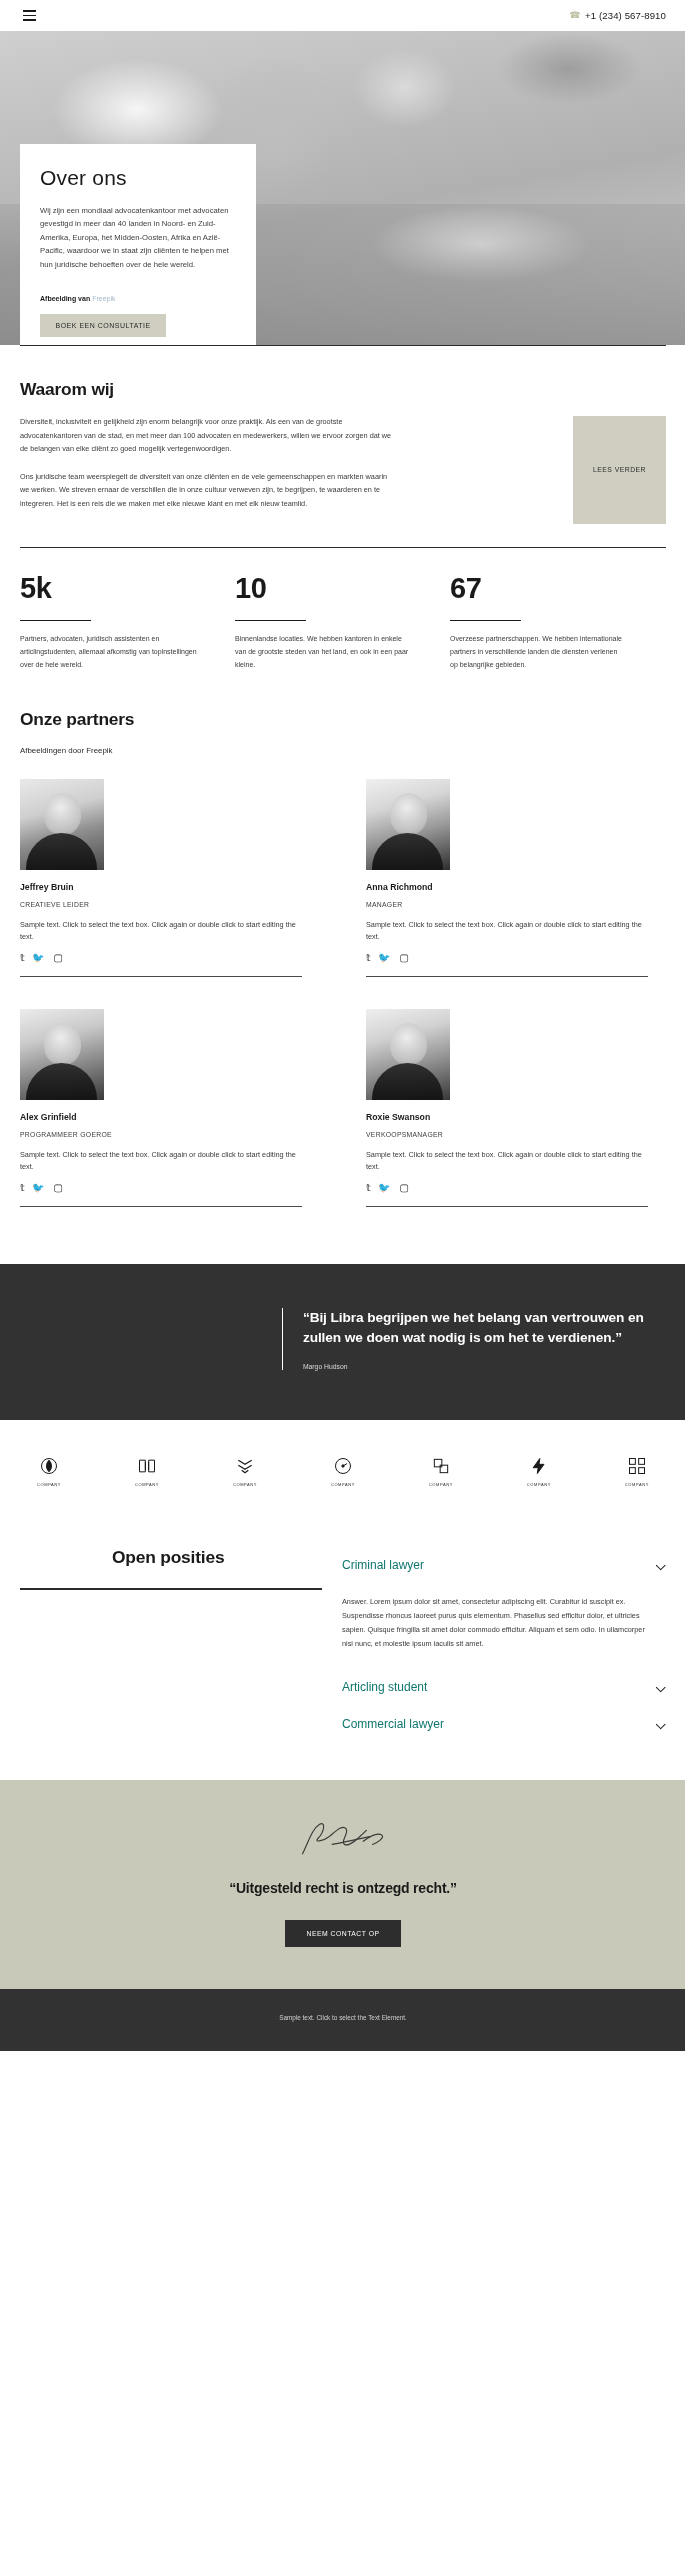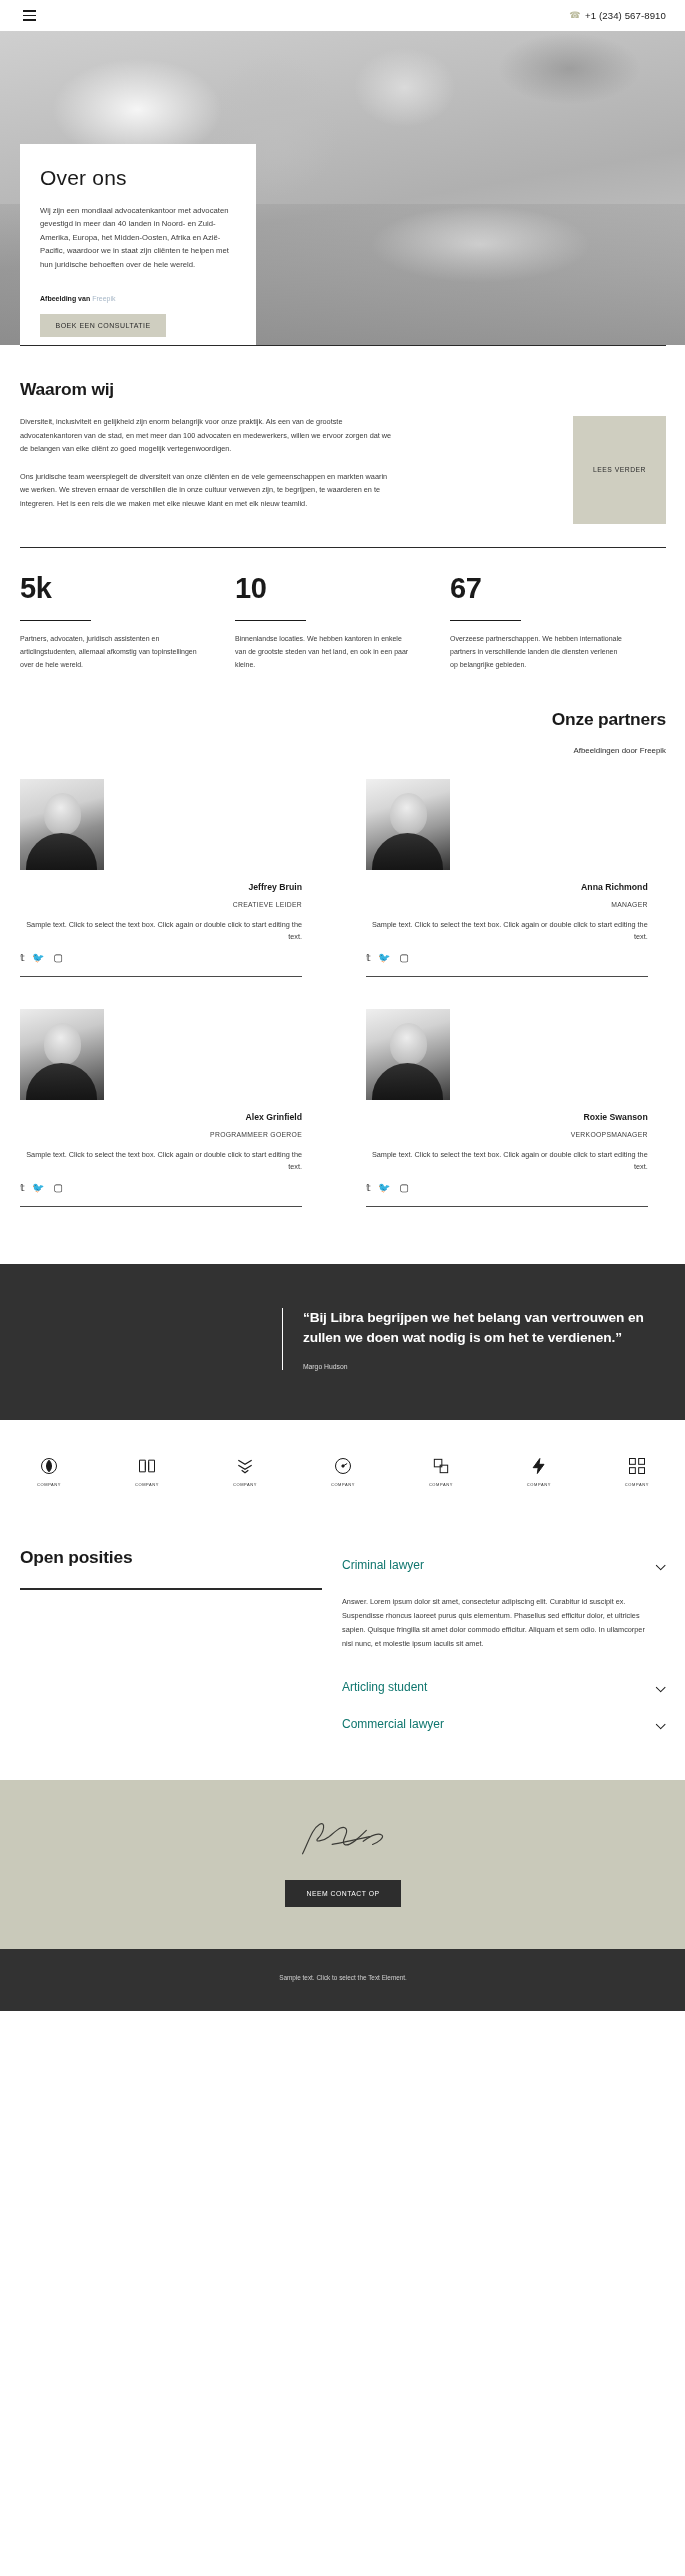--- a/index.html
+++ b/index.html
@@ -108,21 +108,21 @@
 
   
   .stats-wrap { padding: 23px 20px 0 20px; }
   .stats { display: flex; gap: 0; padding-top: 24px; }
   .stat { width: 215px; padding-right: 38px; }
   .stat-num { font-size: 29px; font-weight: 700; letter-spacing: -0.5px; margin-bottom: 15px; }
   .stat-line { width: 71px; height: 1.8px; background: #1a1a1a; margin-bottom: 12px; }
   .stat-desc { font-size: 7px; line-height: 1.8; color: #3a3a3a; }
 
   
-  .partners { padding: 38px 20px 0 20px; text-align: right; }
+  .partners { padding: 38px 20px 0 20px; }
   .partners-sub { font-size: 7.9px; color: #2a2a2a; margin-top: 8.2px; margin-bottom: 24px; }
   .team-grid { display: flex; flex-wrap: wrap; }
   .team-col { width: 50%; padding-right: 41px; margin-bottom: 7.3px; }
   .team-col.right { padding-left: 23px; padding-right: 18.3px; }
   .avatar {
     width: 84px; height: 91px;
     margin-bottom: 12.8px;
     background: #9a9a9a;
     position: relative;
     overflow: hidden;
@@ -180,21 +180,21 @@
     align-items: center;
   }
   .logo-item { display: flex; flex-direction: column; align-items: center; gap: 4.6px; }
   .logo-mark { width: 22px; height: 22px; display: flex; align-items: center; justify-content: center; }
   .logo-mark svg { width: 20px; height: 20px; }
   .logo-label { font-size: 4px; letter-spacing: 0.6px; color: #2a2a2a; }
 
   
   .faq { display: flex; padding: 25.6px 20px 37px 20px; }
   .faq-left { width: 322px; padding-right: 25.6px; }
-  .faq-left .h2 { font-size: 17.4px; margin-bottom: 20px; }
+  .faq-left .h2 { font-size: 17.4px; margin-bottom: 20px; text-align: center; }
   .faq-left .underline { height: 1.4px; background: #2a2a2a; width: 302px; }
   .faq-right { flex: 1; }
   .faq-row {
     display: flex;
     align-items: center;
     justify-content: space-between;
     padding: 11px 0 12px 0;
     cursor: pointer;
   }
   .faq-q { font-size: 12px; font-weight: 400; color: #0f766e; }
@@ -465,19 +465,20 @@
 </section>
 
 <section class="cta">
   <div class="signature">
     <svg viewBox="0 0 140 54" fill="none" stroke="#3a3a36" stroke-width="1.5" stroke-linecap="round">
       <path d="M18 46 C26 30, 30 14, 40 8 C48 4, 46 18, 38 26 C32 32, 44 30, 52 24 C62 16, 70 8, 74 14 C78 20, 66 30, 72 34 C78 38, 92 24, 100 16"></path>
       <path d="M56 34 C68 32, 86 28, 104 24"></path>
       <path d="M96 30 C104 24, 114 18, 120 22 C124 25, 114 32, 108 34"></path>
     </svg>
   </div>
+  <div class="cta-title">“Uitgesteld recht is ontzegd recht.”</div>
   <button class="btn-dark">NEEM CONTACT OP</button>
 </section>
 
 <footer class="footer">
   <div class="footer-text">Sample text. Click to select the Text Element.</div>
 </footer>
 
 
 </body></html>

